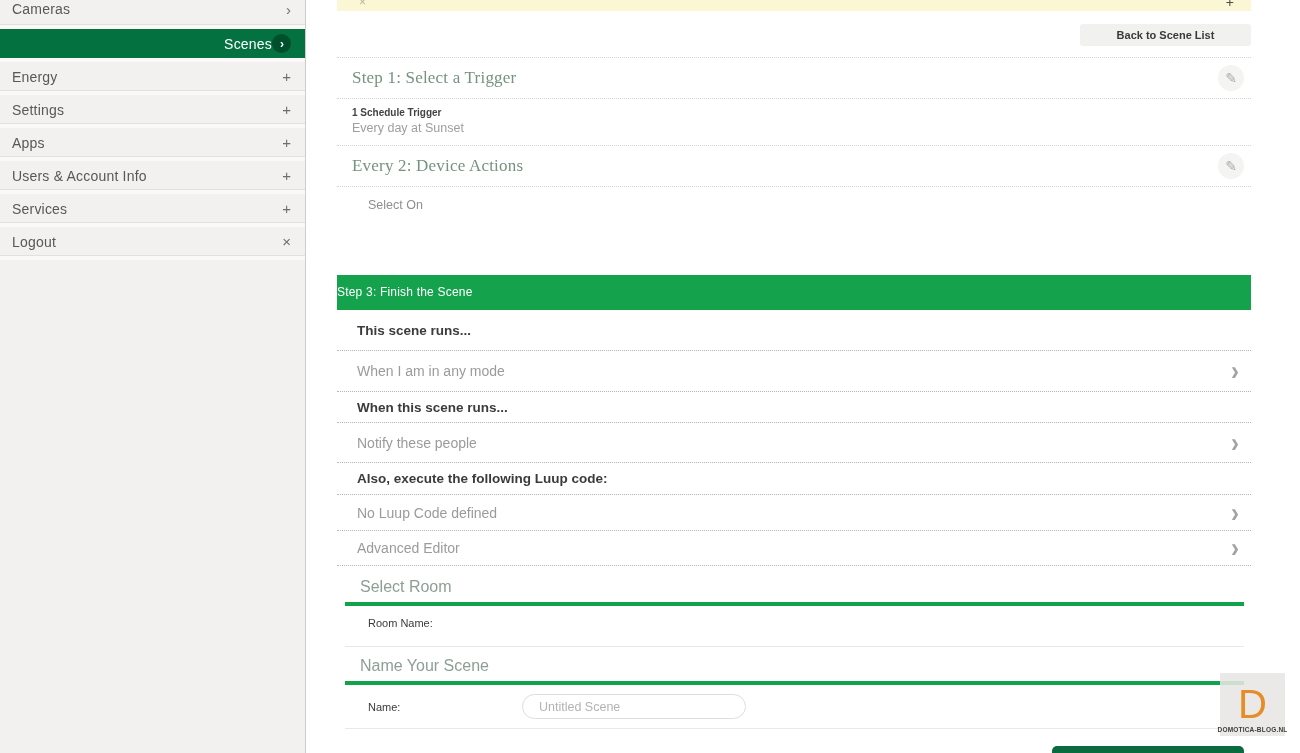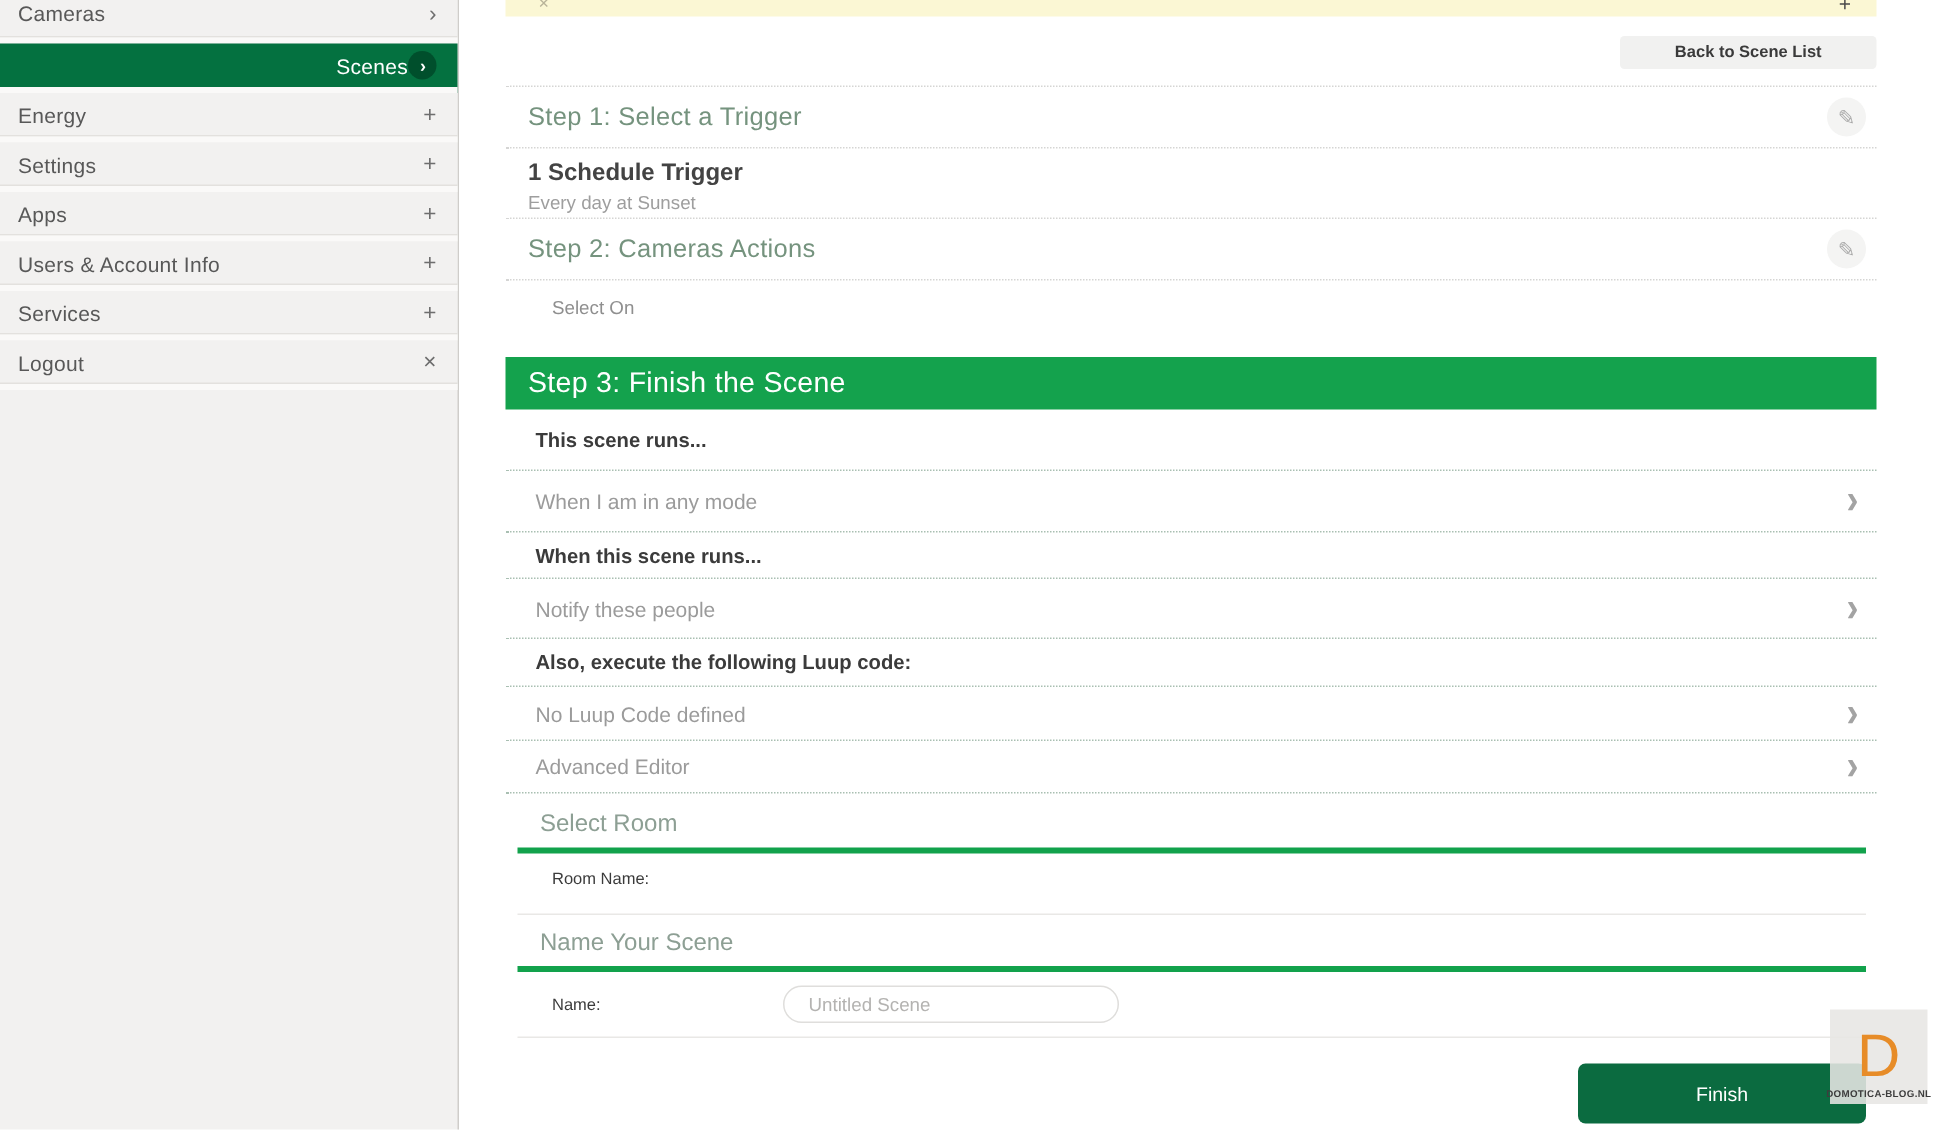--- a/index.html
+++ b/index.html
@@ -26,34 +26,34 @@
   .banner { position:relative; height:11px; background:#fbf7d4; overflow:hidden; }
   .banner .glyph-left  { position:absolute; left:22px; top:-5px; font-size:12px; color:#b9b49a; }
   .banner .glyph-right { position:absolute; right:17px; top:-6px; font-size:14px; color:#4a4a4a; }
 
   .back-row { height:22px; margin-top:13px; display:flex; justify-content:flex-end; }
   .back-btn { width:171px; height:22px; background:#f1f1f0; border:none; border-radius:3px;
     font-family:inherit; font-size:11px; font-weight:bold; color:#3a3a3a; cursor:pointer; }
 
   .dotted  { border:none; border-top:1px dotted #d5d5d4; margin-top:11px; }
   .step-head { height:40px; display:flex; align-items:center; padding-left:15px; }
-  .step-head .title { flex:1; font-size:17px; color:#75937e; letter-spacing:.2px; }
+  .step-head .title { flex:1; font-size:17px; color:#75937e; letter-spacing:.2px;font-family:Liberation Serif, serif; }
   .pencil-btn { width:26px; height:26px; margin-right:7px; border-radius:50%;
     background:#f4f4f3; border:none; color:#a9a9a9; font-size:14px; cursor:pointer;
     display:flex; align-items:center; justify-content:center; }
 
   .summary { padding:8px 0 0 15px; }
-  .summary .t1 { font-size:16px; font-weight:bold; color:#434343; }
+  .summary .t1 { font-size:10px; font-weight:bold; color:#434343; }
   .summary .t2 { font-size:12.5px; color:#9e9e9e; margin-top:3px; }
   .summary.trigger { height:46px; }
   .summary.actions { height:51px; }
   .summary.actions .t2 { padding-left:16px; color:#8f8f8f; }
 
-  .step3-bar { height:35px; background:#14a24d; color:#fff; font-size:19px;
-    line-height:35px; padding-left:15px; letter-spacing:.2px; }
+  .step3-bar { height:35px; background:#14a24d; color:#fff; font-size:12px;
+    line-height:35px; letter-spacing:.2px;margin-top:37px; }
 
   .s3row { display:flex; align-items:center; padding-left:20px; }
   .s3row.bt { border-top:1px dotted #a9bfb2; }
   .s3row.bb { border-bottom:1px dotted #a9bfb2; }
   .s3row .label { font-size:13.5px; font-weight:bold; color:#3b3b3b; }
   .s3row .link  { flex:1; font-size:14px; color:#9b9b9b; }
   .s3row .chev  { color:#a3a3a3; font-size:24px; line-height:1; margin-right:12px;
     font-weight:bold; transform:scaleY(1.15); }
   .h40{height:40px}.h41{height:41px}.h31{height:31px}.h32{height:32px}.h36{height:36px}
 
@@ -144,21 +144,21 @@
   </div>
 
   <hr class="dotted" style="margin-top:0">
   <div class="summary trigger">
     <div class="t1">1 Schedule Trigger</div>
     <div class="t2">Every day at Sunset</div>
   </div>
 
   <hr class="dotted" style="margin-top:0">
   <div class="step-head">
-    <span class="title">Step 2: Cameras Actions</span>
+    <span class="title">Every 2: Device Actions</span>
     <button class="pencil-btn">
       <span>✎</span>
     </button>
   </div>
 
   <hr class="dotted" style="margin-top:0">
   <div class="summary actions">
     <div class="t2">Select On</div>
   </div>
 

